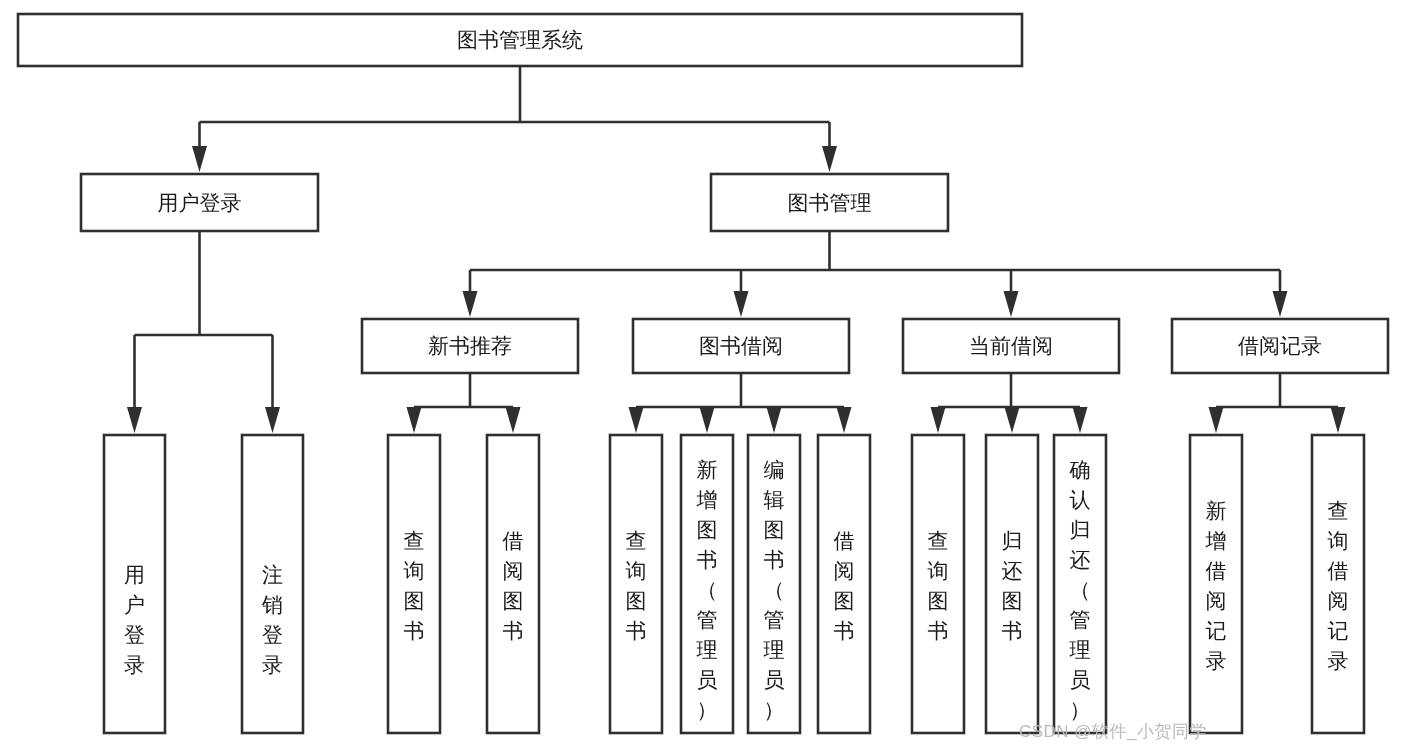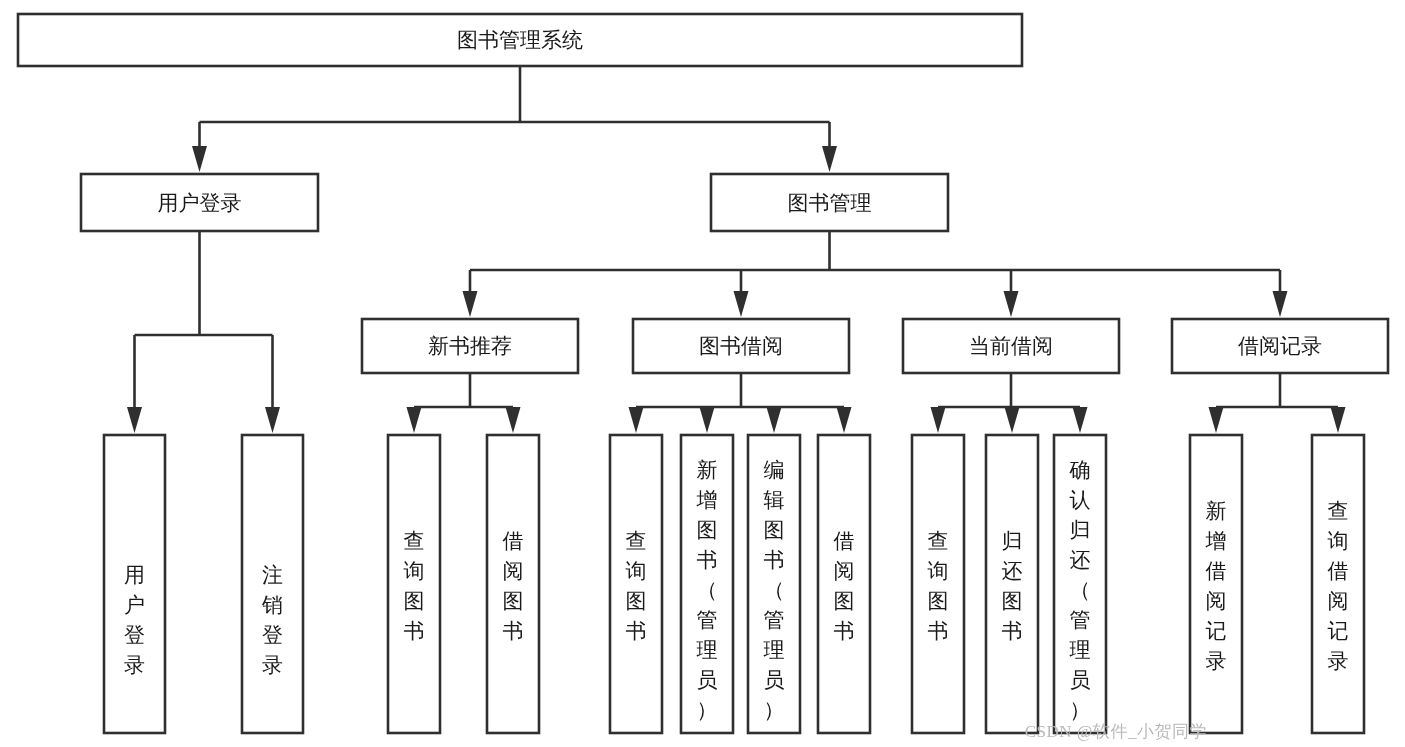--- a/index.html
+++ b/index.html
@@ -54,21 +54,21 @@
   .node-label-v {
     font-family: "DejaVu Sans", "Liberation Sans", sans-serif;
     font-size: 21px;
     fill: #1a1a1a;
     text-anchor: middle;
   }
   .watermark {
     position: absolute;
     right: 8px;
     bottom: 4px;
-    font-family: Liberation Serif, serif;
+    font-family: Liberation Sans, sans-serif;
     font-size: 17px;
     color: #b9b9b9;
     letter-spacing: 0.5px;
     user-select: none;
     white-space: nowrap;
   }
 </style>
 </head>
 <body>
 

